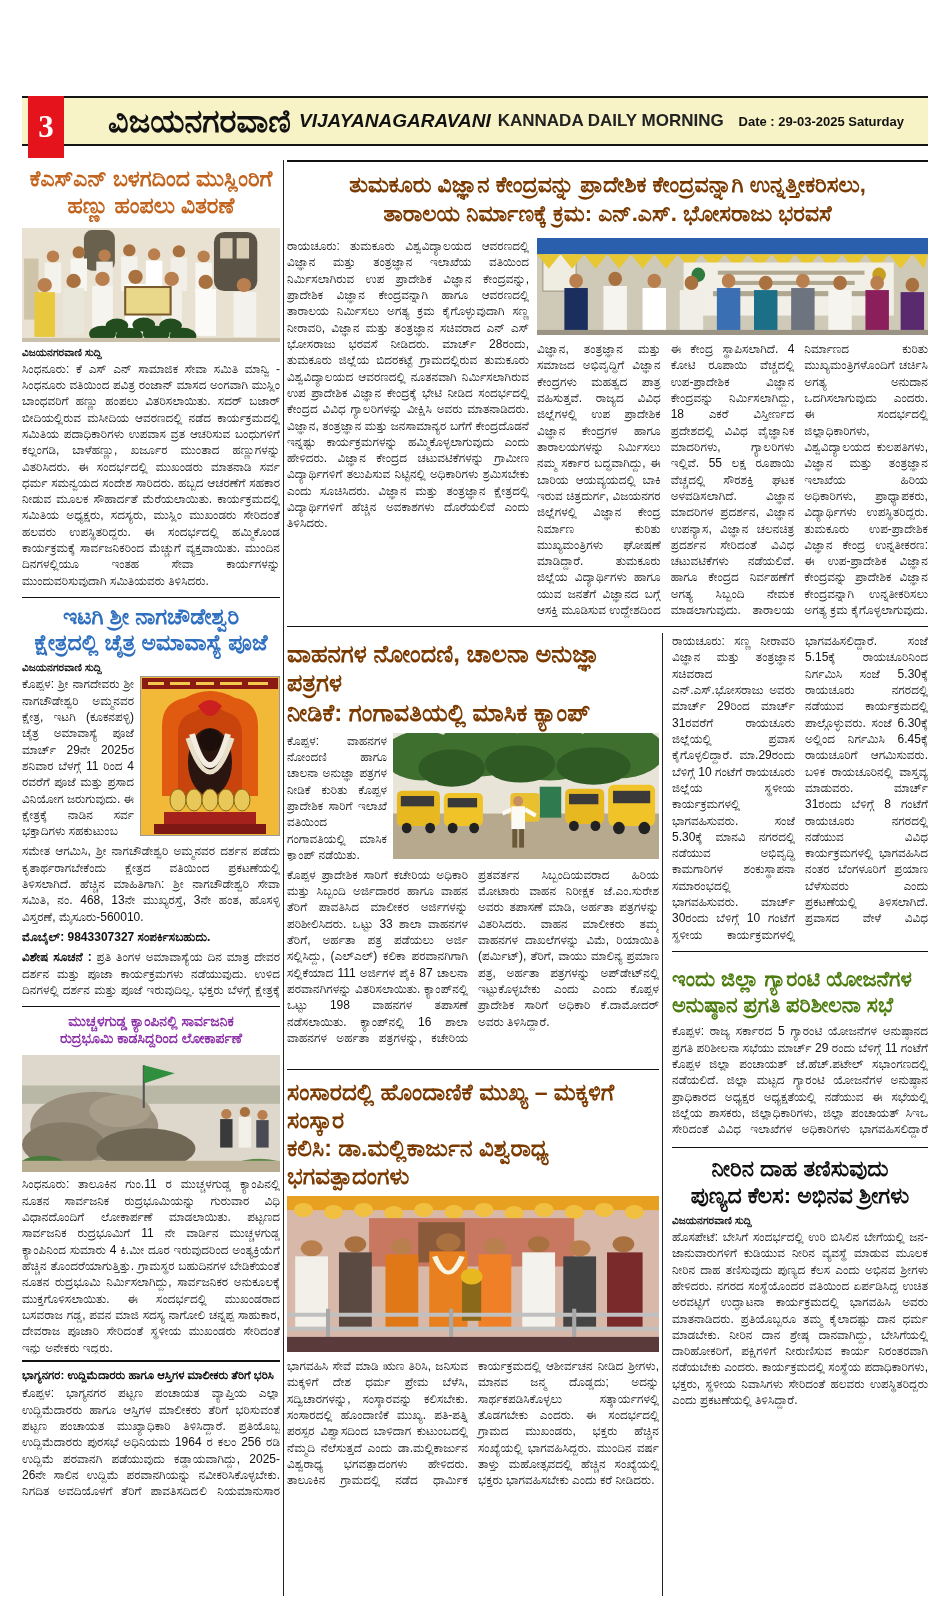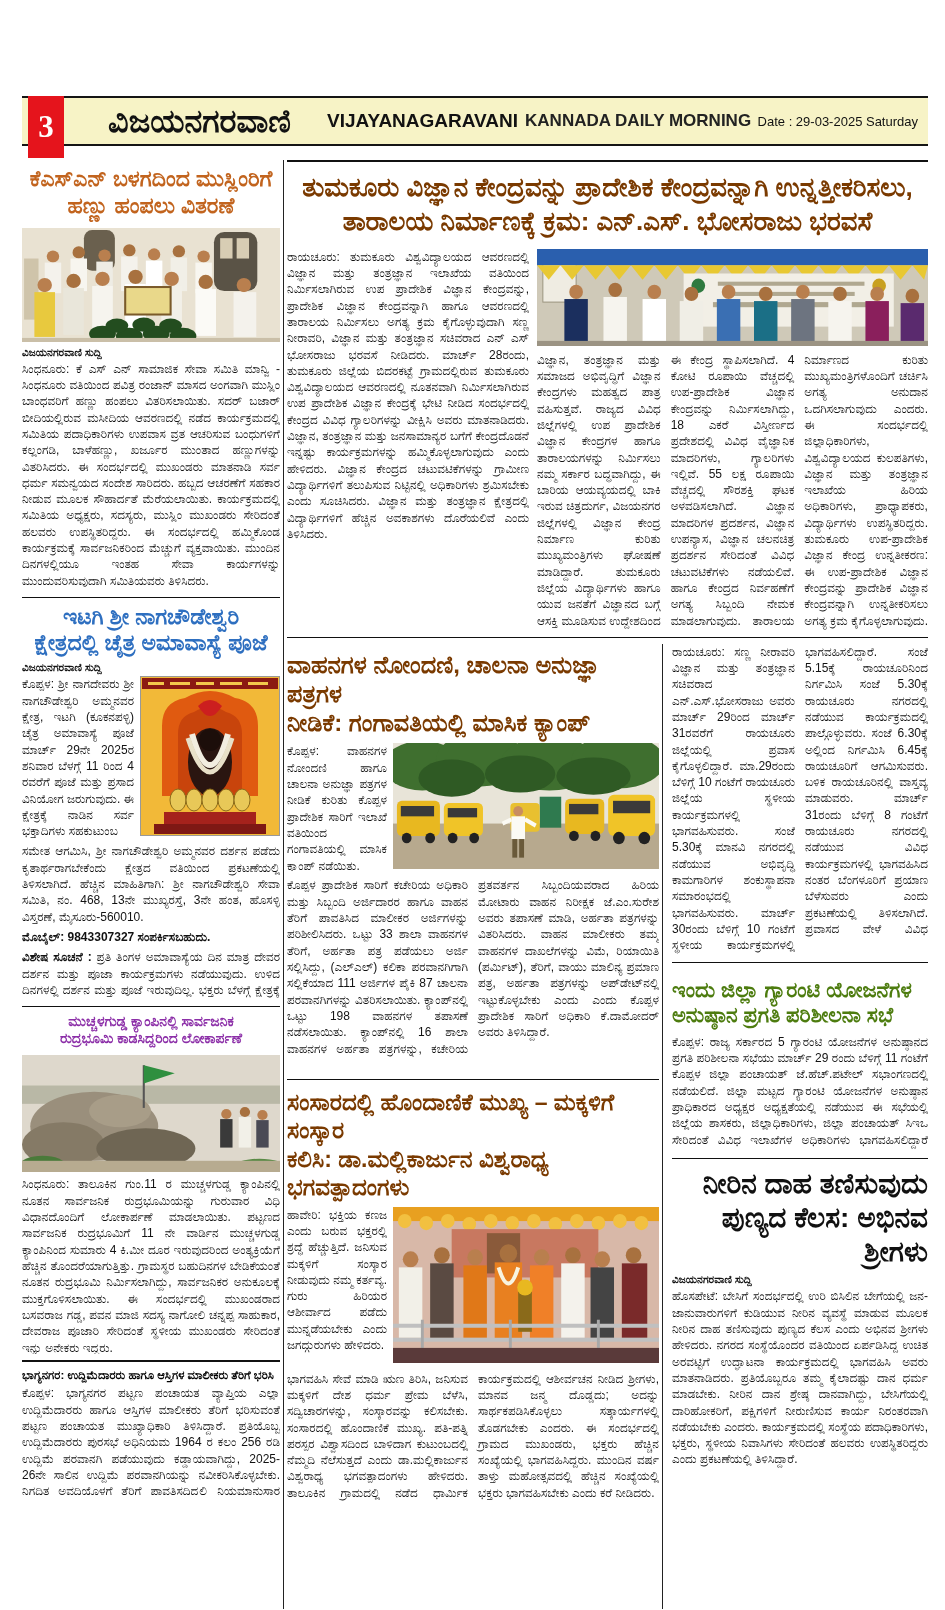--- a/index.html
+++ b/index.html
@@ -10,47 +10,47 @@
   .page{position:absolute;left:22px;top:96px;width:906px;}
 
   
   .masthead{position:relative;height:46px;background:#F7F3C6;
     border-top:2px solid #151515;border-bottom:2px solid #151515;
     display:flex;align-items:center;}
   .pagenum-box{position:absolute;left:6px;top:-2px;width:36px;height:62px;background:#E5141C;
     color:#fff;font-family:"Liberation Serif","DejaVu Serif",serif;font-weight:bold;font-size:31px;
     display:flex;align-items:center;justify-content:center;z-index:5;}
   .mast-kn{margin-left:86px;font-size:32px;font-weight:bold;white-space:nowrap;}
-  .mast-en{margin-left:36px;font-size:19px;font-weight:bold;white-space:nowrap;}
+  .mast-en{margin-left:8px;font-size:19px;font-weight:bold;white-space:nowrap;font-style:italic;}
   .mast-tag{margin-left:7px;font-size:17px;font-weight:bold;color:#222;white-space:nowrap;}
-  .mast-date{margin-left:auto;margin-right:10px;font-size:13px;font-weight:normal;white-space:nowrap;}
+  .mast-date{margin-left:auto;margin-right:24px;font-size:13px;font-weight:bold;white-space:nowrap;}
 
   
   .content{display:flex;margin-top:14px;align-items:stretch;}
   .col-left{width:258px;flex:none;}
   .vrule{width:1px;background:#222;margin:0 3px;flex:none;}
   .col-main{flex:1;min-width:0;}
   .lower{display:flex;align-items:stretch;}
   .mid{width:372px;flex:none;}
   .rcol{flex:1;min-width:0;padding-left:6px;}
   .hrule{border:none;border-top:1px solid #111;margin:6px 0;}
   .hrule-thick{border:none;border-top:2px solid #111;margin:6px 0;}
 
   
   h1,h2,h3{margin:0;font-weight:bold;line-height:1.22;}
   .hl-line{display:block;}
-  .sci-hl{font-size:26px;color:#7A3A00;text-align:center;margin:8px 0 10px;line-height:1.32;}
+  .sci-hl{font-size:22px;color:#7A3A00;text-align:center;margin:8px 0 10px;line-height:1.32;}
   .fruit-hl{font-size:22px;color:#C2641E;text-align:center;margin:6px 0 8px;}
   .temple-hl{font-size:22px;color:#2E6FC0;text-align:center;margin:6px 0 4px;}
   .cem-hl{font-size:14px;color:#8C2FA8;text-align:center;margin:6px 0 8px;}
   .veh-hl{font-size:24px;color:#7A3A00;margin:6px 0 6px;}
   .fam-hl{font-size:23px;color:#7A3A00;margin:8px 0 6px;}
   .min-hl{font-size:24px;color:#111;margin:8px 0 8px;}
   .gua-hl{font-size:21px;color:#4d7c0f;margin:14px 0 6px;}
-  .wat-hl{font-size:28px;color:#111;text-align:right;margin:8px 0 4px;}
+  .wat-hl{font-size:22px;color:#111;text-align:center;margin:8px 0 4px;}
   .tax-hl{font-size:11.5px;color:#000;margin:6px 0 3px;}
 
   .byline{font-size:10.5px;font-weight:bold;margin:4px 0 2px;}
   .body-txt{font-size:12px;line-height:1.36;text-align:justify;overflow:hidden;}
 
   
   .sci-body{display:flex;}
   .sci-c0{width:242px;flex:none;height:382px;}
   .sci-right{flex:1;min-width:0;margin-left:8px;display:flex;flex-direction:column;}
   .sci-photo{height:97px;}
@@ -391,21 +391,20 @@
           </div>
 
           <div class="hrule"></div>
 
           <div>
             <h2 class="fam-hl">
               <span class="hl-line">ಸಂಸಾರದಲ್ಲಿ ಹೊಂದಾಣಿಕೆ ಮುಖ್ಯ – ಮಕ್ಕಳಿಗೆ ಸಂಸ್ಕಾರ</span>
               <span class="hl-line">ಕಲಿಸಿ: ಡಾ.ಮಲ್ಲಿಕಾರ್ಜುನ ವಿಶ್ವರಾಧ್ಯ ಭಗವತ್ಪಾದಂಗಳು</span>
             </h2>
             <div class="fam-row">
-              <div class="body-txt fam-side">ಹಾವೇರಿ: ಭಕ್ತಿಯ ಕಣಜ ಎಂದು ಬರುವ ಭಕ್ತರಲ್ಲಿ ಶ್ರದ್ಧೆ ಹೆಚ್ಚುತ್ತಿದೆ. ಜನಿಸುವ ಮಕ್ಕಳಿಗೆ ಸಂಸ್ಕಾರ ನೀಡುವುದು ನಮ್ಮ ಕರ್ತವ್ಯ. ಗುರು ಹಿರಿಯರ ಆಶೀರ್ವಾದ ಪಡೆದು ಮುನ್ನಡೆಯಬೇಕು ಎಂದು ಜಗದ್ಗುರುಗಳು ಹೇಳಿದರು.</div>
               <div class="fam-photo">
                 <svg viewBox="0 0 272 155" preserveAspectRatio="none" aria-label="religious-ceremony-with-saffron-clad-swamis-and-devotees">
                   <rect width="272" height="155" fill="#d8b8a8"></rect>
                   <rect width="272" height="14" fill="#e8a020"></rect>
                   <g fill="#f2c040">
                     <circle cx="12" cy="14" r="7"></circle>
                       <circle cx="34" cy="16" r="7"></circle>
                       <circle cx="56" cy="14" r="7"></circle>
                       <circle cx="78" cy="17" r="7"></circle>
                     <circle cx="100" cy="14" r="7"></circle>

